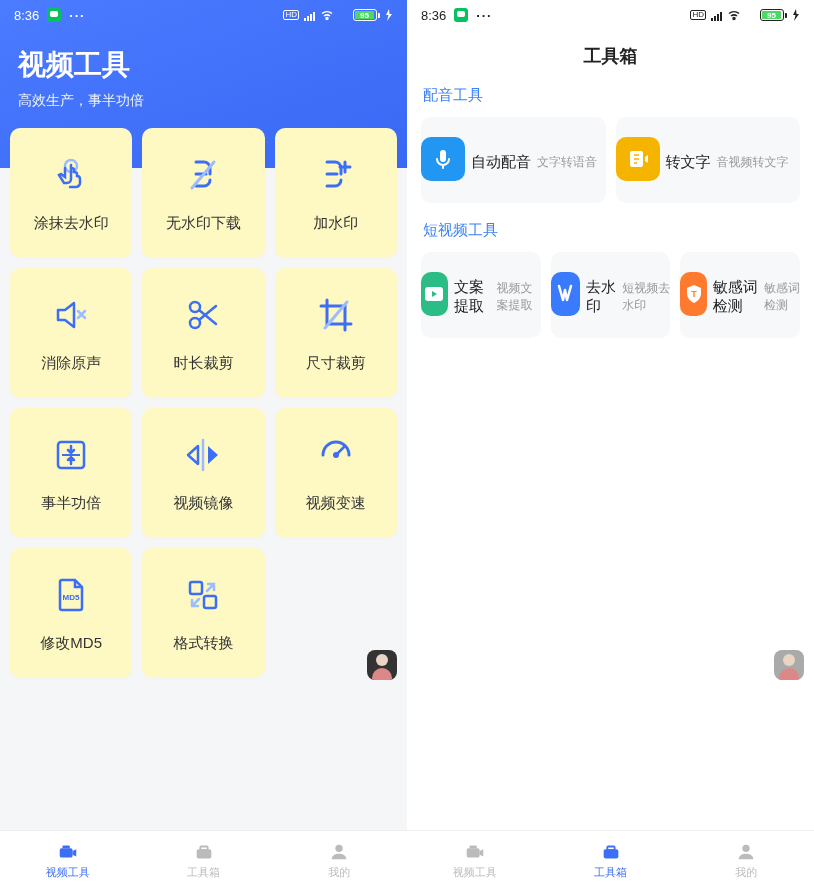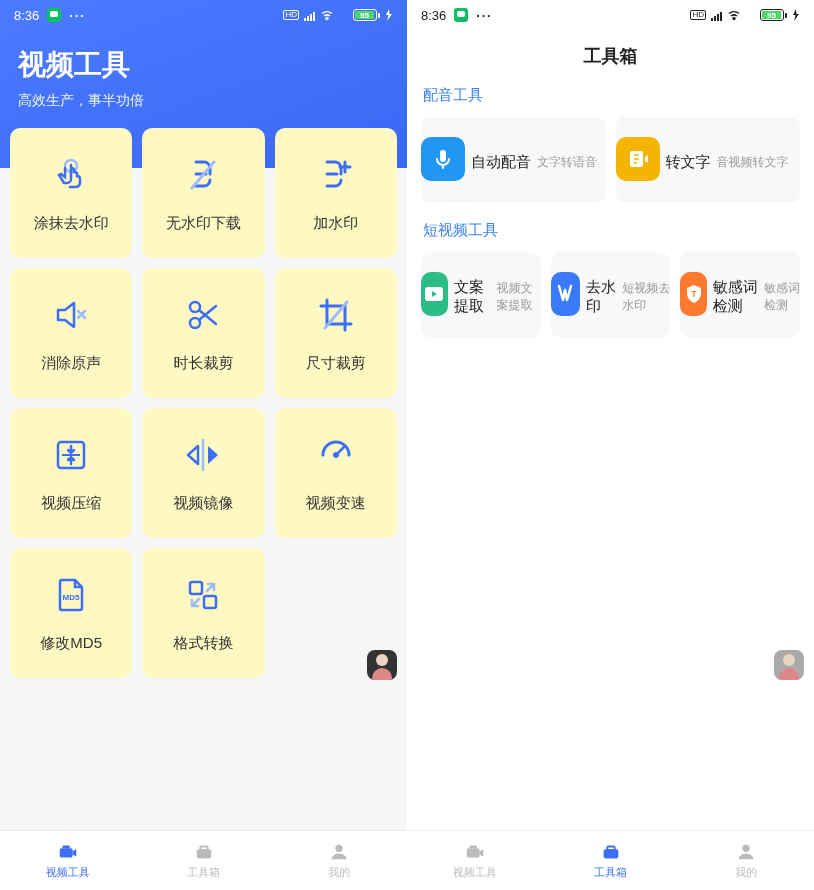--- a/index.html
+++ b/index.html
@@ -167,21 +167,21 @@
           <div class="card-label">尺寸裁剪</div>
         </div>
         <div class="card">
           <div class="card-icon">
             <svg width="42" height="42" viewBox="0 0 42 42">
               <rect x="8" y="8" width="26" height="26" rx="3" fill="none" stroke="#3d6ef6" stroke-width="2.5"></rect>
               <path d="M21 12v7m-3-3l3 3 3-3M21 30v-7m-3 3l3-3 3 3" stroke="#3d6ef6" stroke-width="2.5" fill="none" stroke-linecap="round"></path>
               <line x1="12" y1="21" x2="30" y2="21" stroke="#3d6ef6" stroke-width="2"></line>
             </svg>
           </div>
-          <div class="card-label">视频压缩</div>
+          <div class="card-label">事半功倍</div>
         </div>
         <div class="card">
           <div class="card-icon">
             <svg width="42" height="42" viewBox="0 0 42 42">
               <line x1="21" y1="6" x2="21" y2="36" stroke="#9dbcff" stroke-width="2.5" stroke-linecap="round"></line>
               <path d="M16 12L6 21l10 9z" fill="none" stroke="#3d6ef6" stroke-width="2.5" stroke-linejoin="round"></path>
               <path d="M26 12l10 9-10 9z" fill="#3d6ef6"></path>
             </svg>
           </div>
           <div class="card-label">视频镜像</div>

